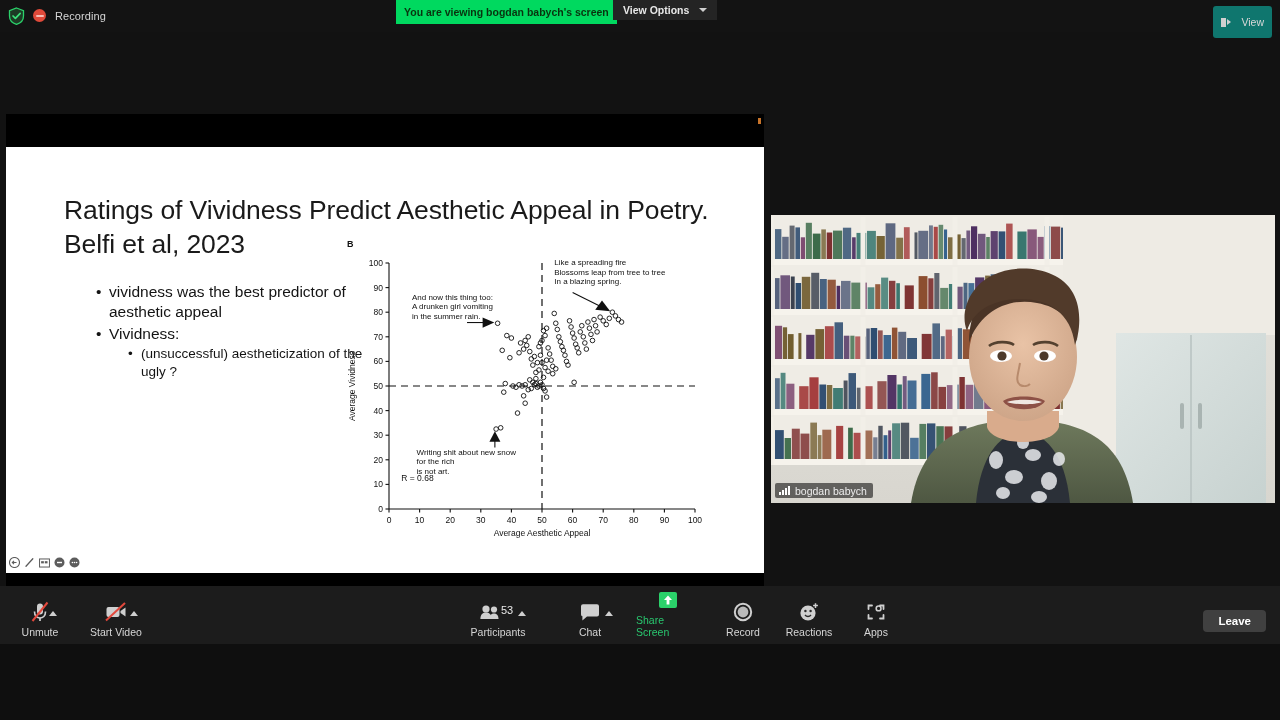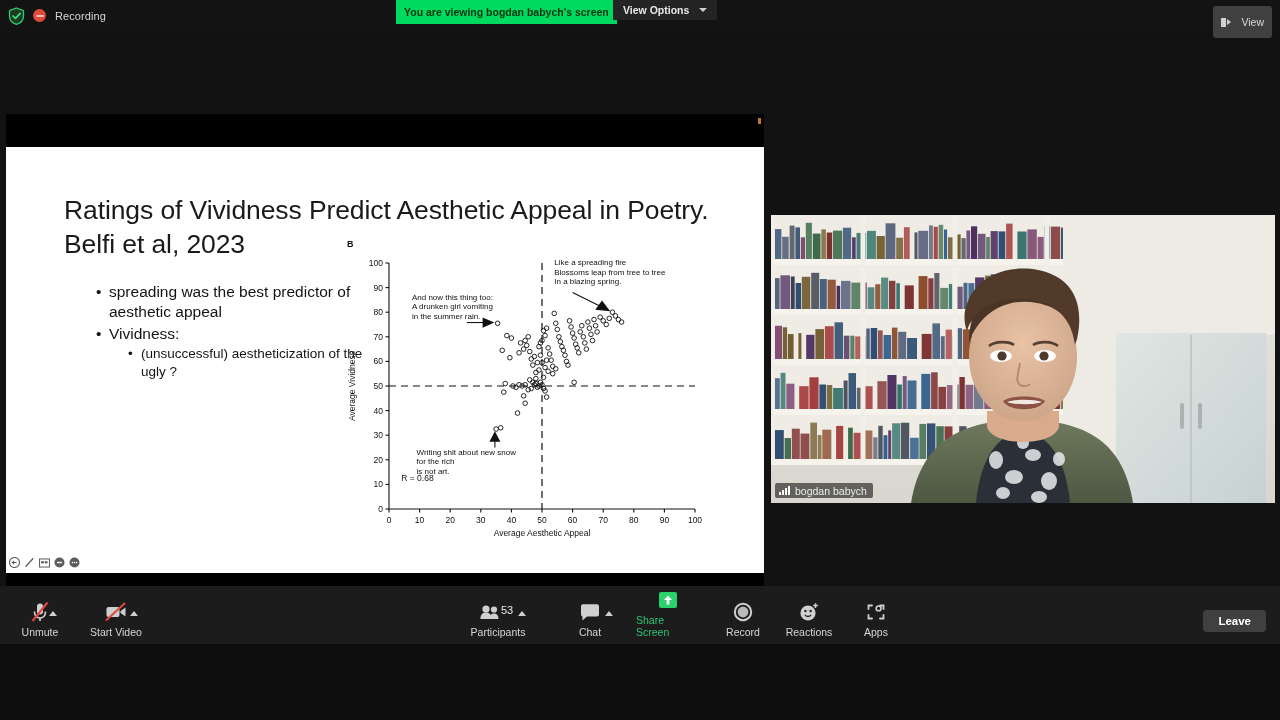--- a/index.html
+++ b/index.html
@@ -42,21 +42,21 @@
     background: #242424; color: #e8e8e8;
     display: flex; align-items: center; gap: 10px;
     padding: 0 10px; font-size: 10.5px; font-weight: bold;
   }
   .chev-d {
     width: 0; height: 0; border-left: 4px solid transparent;
     border-right: 4px solid transparent; border-top: 4px solid #cfcfcf;
   }
   .view-pill {
     position: absolute; right: 8px; top: 6px; height: 19px;
-    background: #404040; color: #d9d9d9; border-radius: 3px;
+    background: #0f766e; color: #d9d9d9; border-radius: 3px;
     display: flex; align-items: center; gap: 10px; padding: 16px 8px; font-size: 10.5px;
   }
   .view-ic { display: flex; align-items: center; gap: 1.5px; }
   .view-ic i { display: block; width: 5px; height: 9px; background: #d0d0d0; }
   .view-ic .tri {
     width: 0; height: 0; background: none;
     border-top: 3.5px solid transparent; border-bottom: 3.5px solid transparent;
     border-left: 4px solid #d0d0d0;
   }
 
@@ -174,21 +174,21 @@
     <div class="slide-black-top">
       <span class="orange-dot"></span>
     </div>
 
     <div class="slide">
 
       <div class="slide-title">Ratings of Vividness Predict Aesthetic Appeal in Poetry. Belfi et al, 2023</div>
 
       <div class="bullets">
         <div class="b2">
-          <span class="bul">•</span><span class="bultxt">spreading was the best predictor of aesthetic appeal</span>
+          <span class="bul">•</span><span class="bultxt">vividness was the best predictor of aesthetic appeal</span>
         </div>
         <div class="b2">
           <span class="bul">•</span><span class="bultxt">Vividness:</span>
         </div>
         <div class="b3">
           <span class="bul">•</span><span class="bultxt">(unsuccessful) aestheticization of the ugly ?</span>
         </div>
       </div>
 
       <div class="chart">

